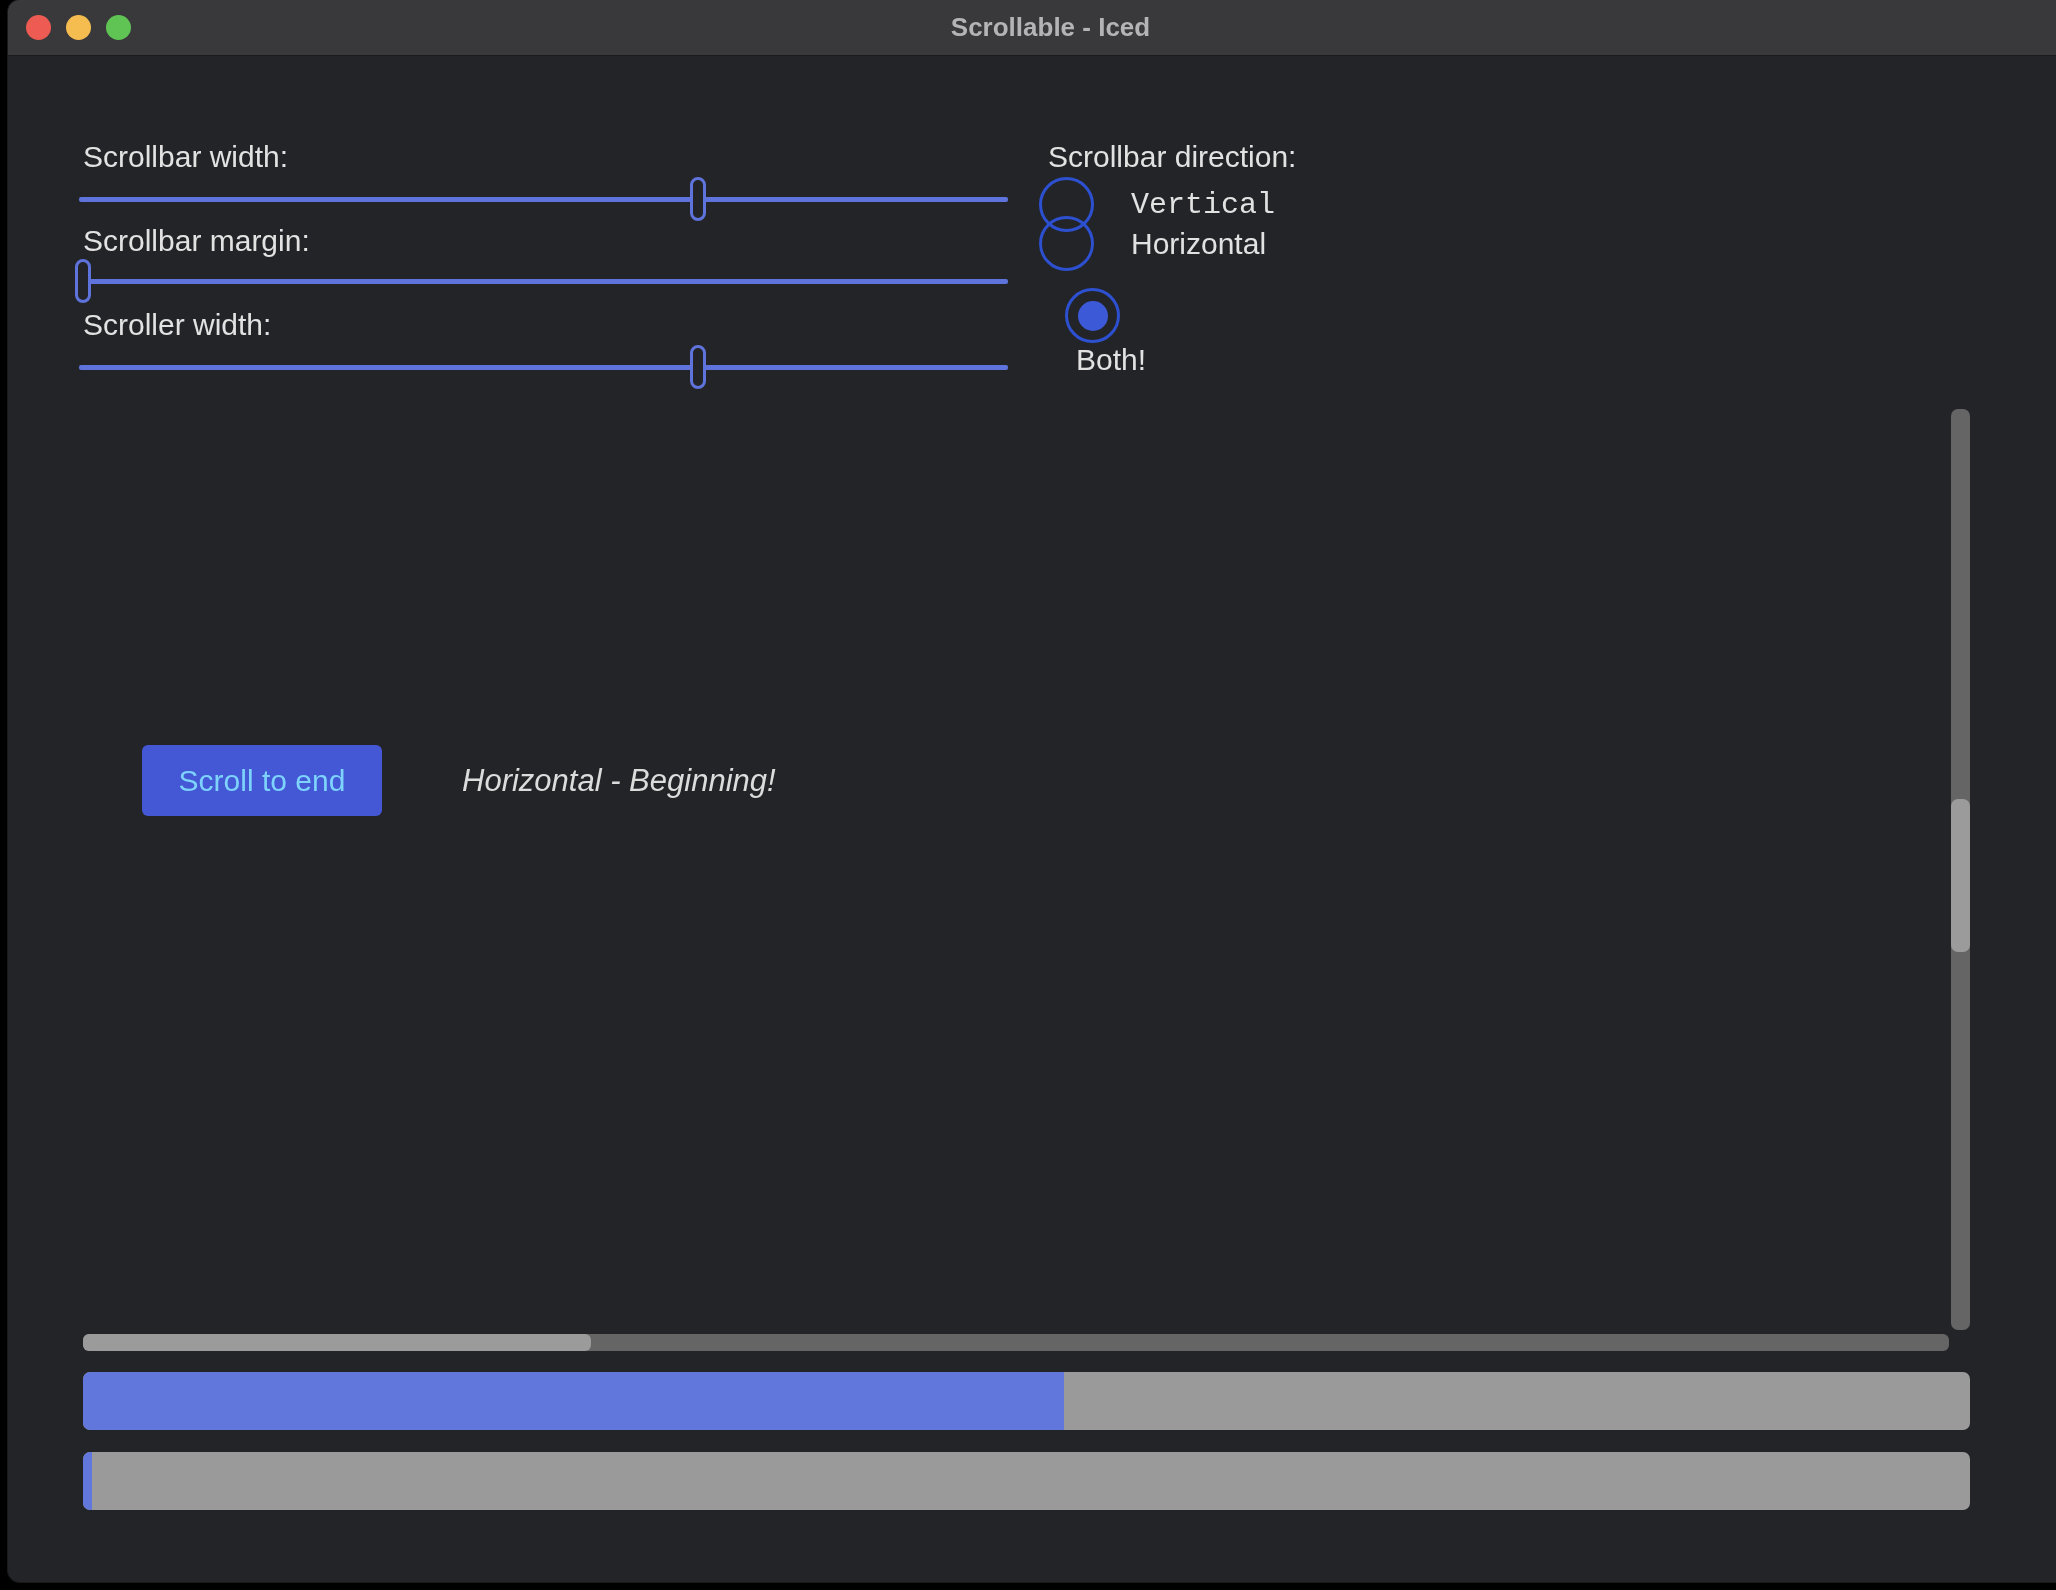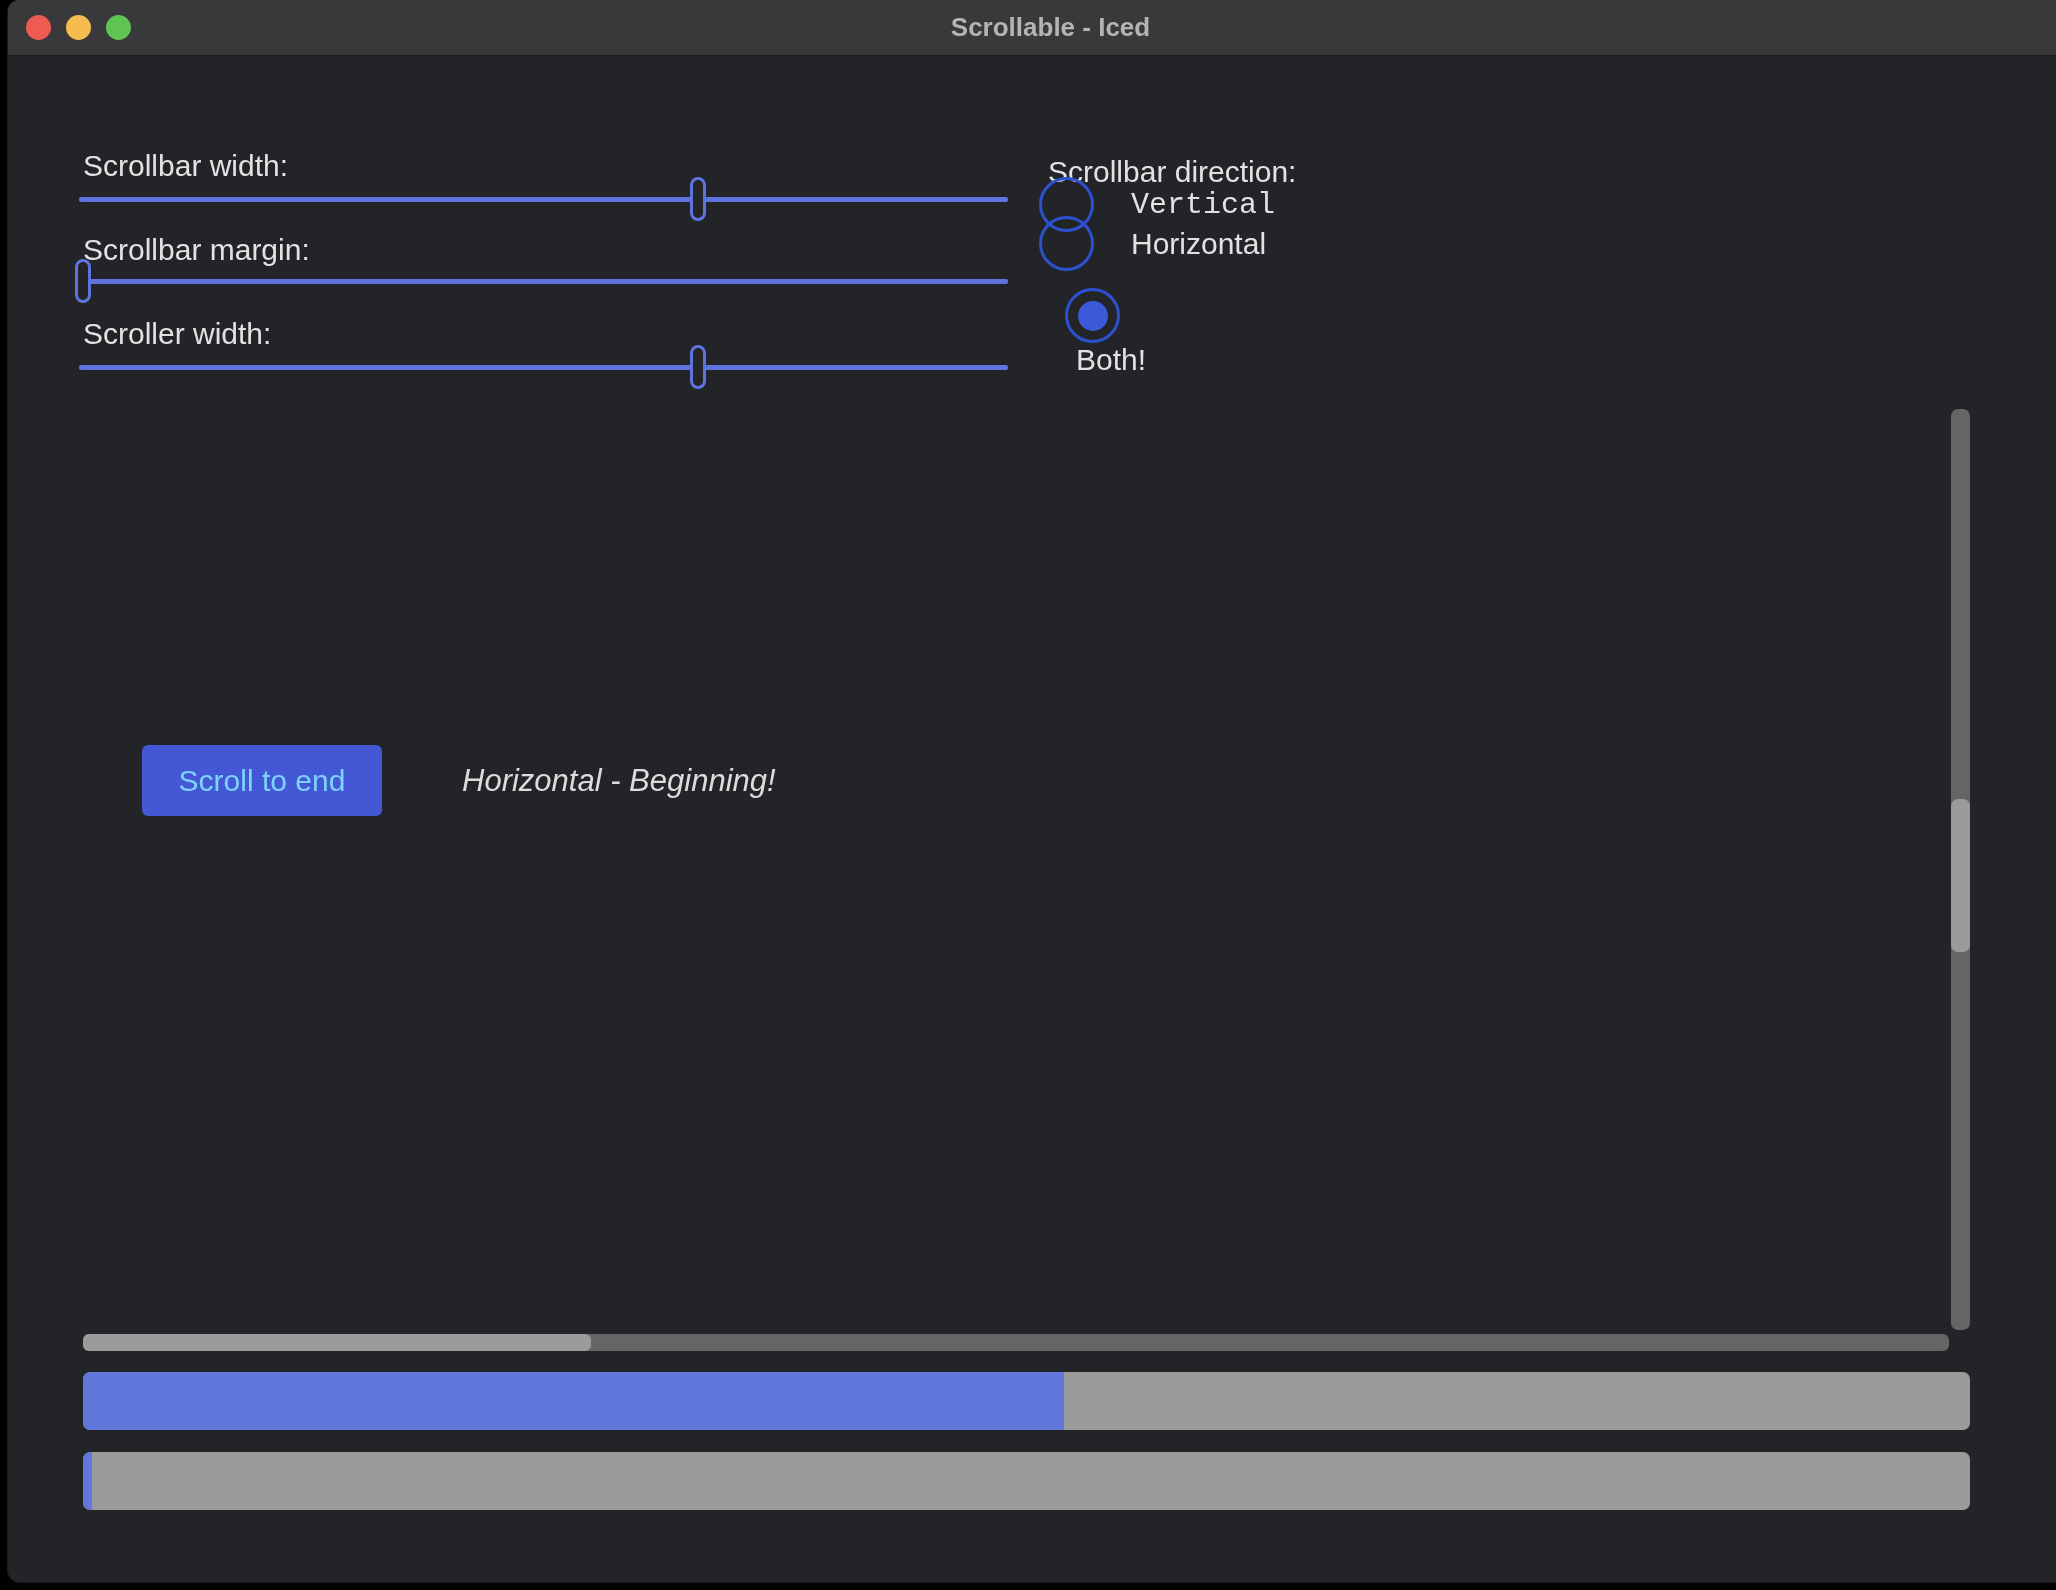--- a/index.html
+++ b/index.html
@@ -15,21 +15,21 @@
             background:#39393b;border-bottom:1px solid #1b1b1c;}
   .titlebar .title{position:absolute;left:0;right:0;top:0;height:55px;
             line-height:55px;text-align:center;color:#b4b4b6;
             font-size:26px;font-weight:bold;}
   .tl{position:absolute;top:15px;width:25px;height:25px;border-radius:50%;}
   .tl.red{left:18px;background:#ee5b52;}
   .tl.yellow{left:58px;background:#f5bd4f;}
   .tl.green{left:98px;background:#5fc454;}
 
   
-  .lbl{position:absolute;color:#e2e2e2;font-size:30px;line-height:36px;margin-top:9px;}
+  .lbl{position:absolute;color:#e2e2e2;font-size:30px;line-height:36px;}
 
   
   .slider{position:absolute;left:71px;width:929px;height:44px;}
   .slider .rail{position:absolute;left:0;top:20px;width:100%;height:5px;
                 background:#5e74dc;border-radius:2px;}
   .slider .handle{position:absolute;top:0;width:16px;height:44px;
                   transform:translateX(-50%);
                   border:3px solid #5e74dc;border-radius:9px;
                   background:#232428;box-sizing:border-box;}
   #slider-1{top:177px;} #slider-2{top:259px;} #slider-3{top:345px;}
@@ -88,21 +88,21 @@
   </div>
   <div class="slider" id="slider-2">
     <div class="rail"></div>
     <div class="handle" style="left: 0.4%;"></div>
   </div>
   <div class="slider" id="slider-3">
     <div class="rail"></div>
     <div class="handle" style="left: 66.6%;"></div>
   </div>
 
-  <div class="lbl" style="left:1040px;top:145px;">Scrollbar direction:</div>
+  <div class="lbl" style="left:1040px;top:139px;">Scrollbar direction:</div>
 
   <div class="radio-row" id="radio-1">
     <div class="radio-circle">
       
     </div>
     <div class="radio-label">Vertical</div>
   </div>
   <div class="radio-row" id="radio-2">
     <div class="radio-circle">
       

